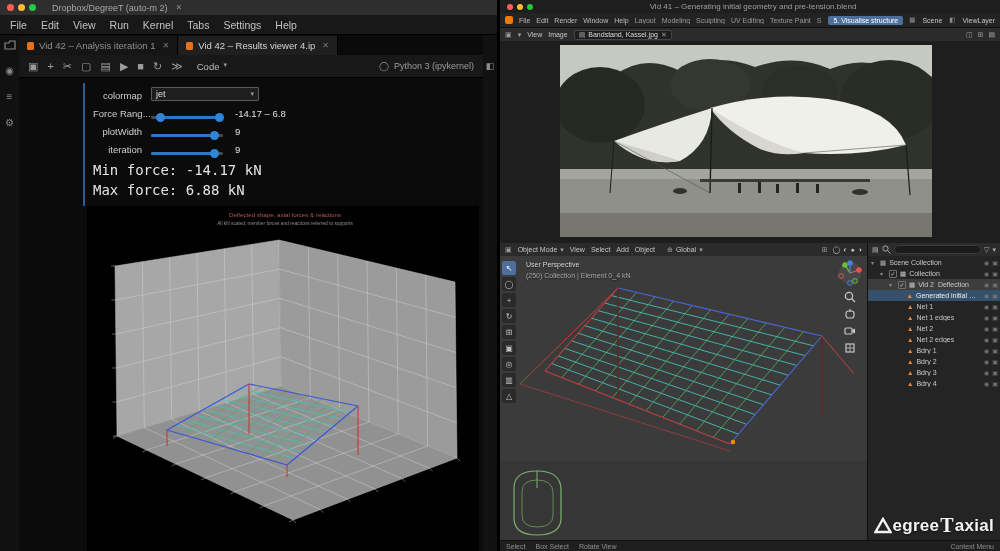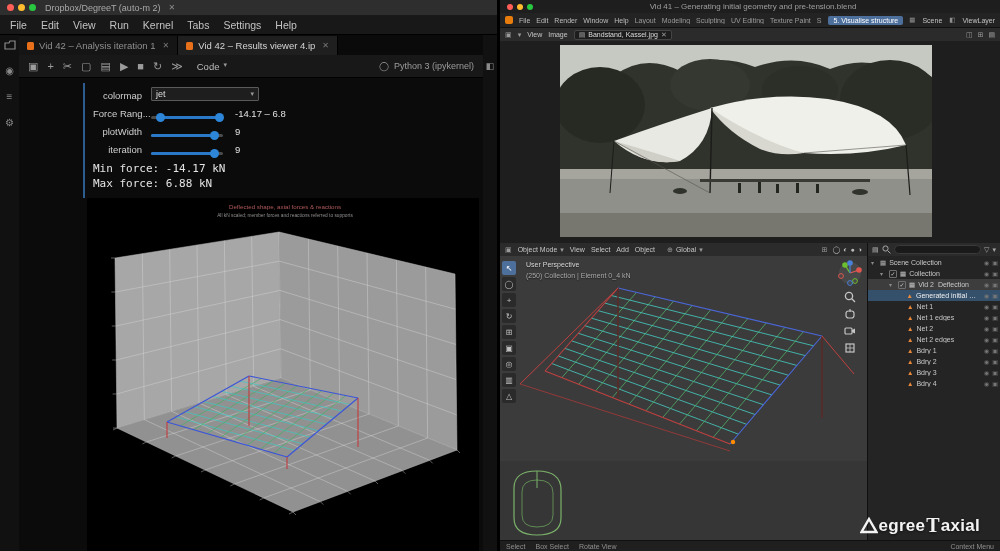--- a/index.html
+++ b/index.html
@@ -5,21 +5,21 @@
   *{box-sizing:border-box;margin:0;padding:0}
   html,body{width:1000px;height:551px;overflow:hidden}
   body{background:#000;font-family:"Liberation Sans",sans-serif;display:flex;-webkit-font-smoothing:antialiased}
   i{font-style:normal}
   
   .jl-window{width:497px;height:551px;background:#0d0d0d;display:flex;flex-direction:column;flex:none}
   .tl{display:flex;gap:4px;padding:0 7px;align-items:center}
   .tl i{width:7px;height:7px;border-radius:50%}
   .tl .r{background:#ff5f57}.tl .y{background:#febc2e}.tl .g{background:#28c840}
   .jl-titlebar{height:15px;background:#2e2e2e;display:flex;align-items:center;font-size:9px;color:#a8a8a8;flex:none}
-  .jl-title{margin-left:2px}
+  .jl-title{margin-left:9px}
   .jl-title-close{margin-left:8px;color:#8a8a8a;font-size:8px;cursor:default}
   .jl-menubar{height:20px;background:#181818;display:flex;align-items:center;gap:14px;padding-left:10px;font-size:10.5px;color:#c2c2c2;border-bottom:1px solid #000;flex:none}
   .jl-menu{cursor:default}
   .jl-main{flex:1;display:flex;min-height:0}
   .jl-activity{width:19px;background:#111;display:flex;flex-direction:column;align-items:center;padding-top:5px;gap:15px;color:#8a8a8a;font-size:10px;flex:none}
   .jl-right{width:14px;background:#111;color:#8a8a8a;padding-top:26px;text-align:center;font-size:9px;flex:none}
   .jl-center{flex:1;display:flex;flex-direction:column;min-width:0;background:#0b0b0b}
   .jl-tabbar{height:20px;background:#0a0a0a;display:flex;align-items:flex-end;flex:none}
   .jl-tab{height:19px;display:flex;align-items:center;gap:5px;padding:0 8px;font-size:9.5px;color:#8f8f8f;background:#151515;border-right:1px solid #000;white-space:nowrap}
   .jl-tab.active{background:#1f1f1f;color:#d4d4d4}
@@ -32,21 +32,21 @@
   .jl-content{flex:1;display:flex;flex-direction:column;min-height:0;background:#0b0b0b}
   .jl-cell{margin:5px 0 0 64px;border-left:2px solid #2d5d8e;padding-left:8px}
   .w-row{display:flex;align-items:flex-end;height:18px;font-size:9.5px;color:#d2d2d2}
   .w-label{width:58px;text-align:right;padding-right:9px;color:#cfcfcf;white-space:nowrap}
   .w-select{width:108px;height:14px;background:#1e1e1e;border:1px solid #5a5a5a;border-radius:1px;color:#ddd;font-size:9px;display:flex;align-items:center;justify-content:space-between;padding:0 4px}
   .w-caret{font-size:7px;color:#999}
   .w-slider{width:72px;height:3px;background:#4a4a4a;border-radius:2px;position:relative;flex:none}
   .w-fill{position:absolute;height:100%;background:#2979c8;border-radius:2px}
   .w-handle{position:absolute;top:-3px;width:9px;height:9px;border-radius:50%;background:#2d86d8;margin-left:-4px}
   .w-val{margin-left:12px;color:#e2e2e2}
-  .jl-out{font-family:"DejaVu Sans Mono",monospace;font-size:11px;color:#e4e4e4;line-height:1.4;margin:6px 0 6px 0}
+  .jl-out{font-family:"DejaVu Sans Mono",monospace;font-size:14px;color:#e4e4e4;line-height:1.4;margin:6px 0 6px 0}
   .jl-plot{flex:1;margin-left:68px;width:392px;background:#000;overflow:hidden;min-height:0}
   .jl-plot svg{display:block}
   .folder-svg{display:block}
   
   .bl-window{width:500px;height:551px;margin-left:3px;background:#1d1d1d;display:flex;flex-direction:column;position:relative;flex:none;overflow:hidden}
   .bl-titlebar{height:13px;background:#1e1e1e;display:flex;align-items:center;font-size:8px;color:#9f9f9f;flex:none}
   .bl-titlebar .tl i{width:6px;height:6px}
   .bl-title{flex:1;text-align:center;white-space:nowrap;overflow:hidden}
   .bl-titlebar .sp{width:34px}
   .bl-topbar{height:14px;background:#232323;display:flex;align-items:center;gap:6px;padding:0 5px;font-size:7px;color:#bdbdbd;flex:none;white-space:nowrap}
@@ -81,21 +81,21 @@
   .ol-row{height:11px;display:flex;align-items:center;gap:3px;padding-right:2px;white-space:nowrap;overflow:hidden}
   .ol-row.selected{background:#35506b;color:#f0f0f0}
   .ol-row.active{background:#3d3d3d}
   .ol-exp{color:#888;font-size:6px;width:6px}
   .ol-check{width:8px;height:8px;border:1px solid #6f6f6f;border-radius:1px;font-size:6px;line-height:7px;text-align:center;color:#ccc;flex:none}
   .ol-ic{font-size:6.5px;flex:none}
   .ol-label{overflow:hidden;text-overflow:ellipsis}
   .ol-toggles{margin-left:auto;display:flex;gap:3px;color:#777;font-size:6px;flex:none}
   .bl-statusbar{height:11px;background:#1f1f1f;border-top:1px solid #101010;display:flex;align-items:center;font-size:7px;color:#909090;padding:0 6px;gap:10px;flex:none}
   .sb-right{margin-left:auto;display:flex;gap:10px}
-  .watermark{position:absolute;right:20px;bottom:14px;z-index:9;display:flex;align-items:center;color:#fff;opacity:.95;text-shadow:0 1px 3px rgba(0,0,0,.6)}
+  .watermark{position:absolute;right:6px;bottom:14px;z-index:9;display:flex;align-items:center;color:#fff;opacity:.95;text-shadow:0 1px 3px rgba(0,0,0,.6)}
   .wm-a{font-size:17px;font-weight:700;letter-spacing:.3px}
   .wm-t{font-family:"Liberation Serif",serif;font-size:20px;font-weight:700;margin:0 1px}
 </style>
 </head>
 <body>
 
 <div class="jl-window">
   <div class="jl-titlebar">
     <div class="tl">
         <i class="r"></i>

